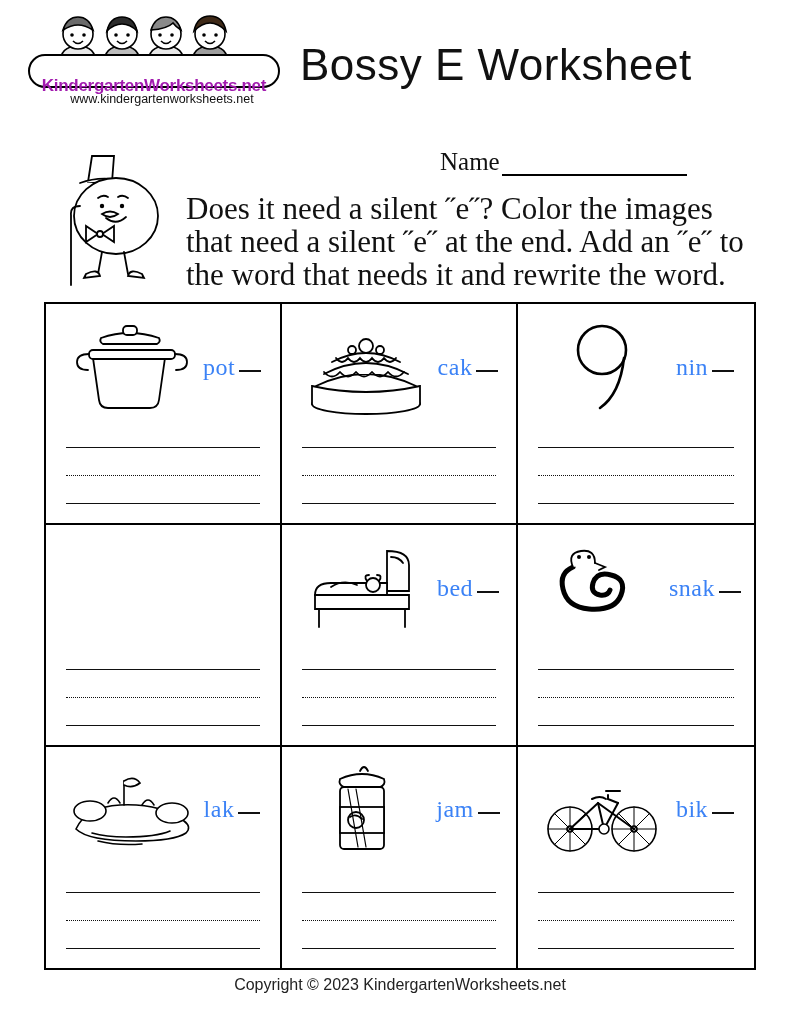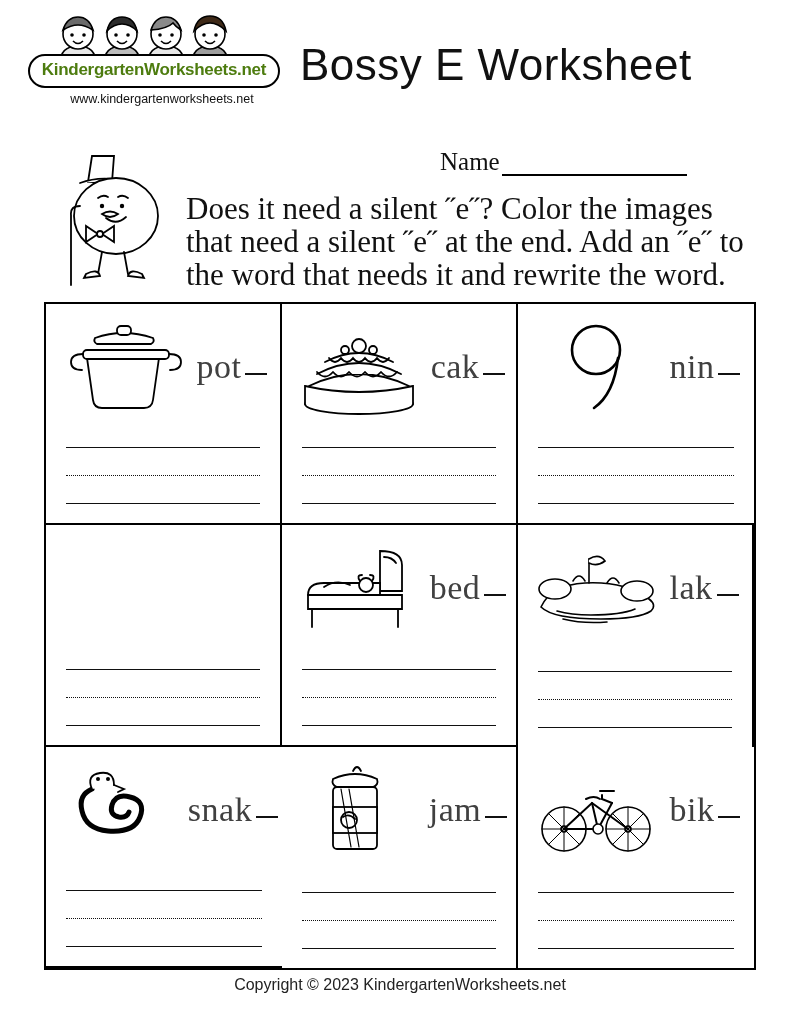--- a/index.html
+++ b/index.html
@@ -45,30 +45,30 @@
     width: 252px;
     height: 34px;
     border: 2px solid #000;
     border-radius: 17px;
     background: #fff;
     box-sizing: border-box;
   }
   .logo-text {
     position: absolute;
     left: 0;
-    top: 40px;
+    top: 56px;
     width: 252px;
     height: 50px;
     line-height: 32px;
     text-align: center;
     font-family: "Liberation Sans", sans-serif;
     font-weight: bold;
     font-size: 17px;
     letter-spacing: -0.3px;
-    color: #4d7c0f;
+    color: #a21caf;
     white-space: nowrap;
   }
   .logo-url {
     position: absolute;
     left: 0;
     top: 78px;
     width: 268px;
     text-align: center;
     font-family: "Liberation Sans", sans-serif;
     font-size: 12.5px;
@@ -160,22 +160,22 @@
     align-items: center;
     justify-content: center;
   }
   .pic {
     width: 130px;
     height: 110px;
     flex: 0 0 auto;
     margin-left: 2px;
   }
   .word {
-    font-size: 34px;
-    color: #404040;
+    font-size: 24px;
+    color: #3b82f6;
     margin-left: 6px;
     white-space: nowrap;
     letter-spacing: 0.5px;
   }
   .word .blank {
     display: inline-block;
     width: 22px;
     border-bottom: 2px solid #111;
     vertical-align: 3px;
     margin-left: 4px;
@@ -390,56 +390,56 @@
       </svg>
       <div class="word"><span>bed</span><span class="blank"></span></div>
     </div>
     <div class="lines">
       <div class="line-solid l-top"></div>
       <div class="line-dotted l-mid"></div>
       <div class="line-solid l-bot"></div>
     </div>
   </div>
 
+  <div class="cell col3">
+    <div class="cell-top">
+      <svg class="pic" viewBox="0 0 130 110">
+        <g stroke="#000" stroke-width="1.8" fill="#fff" stroke-linecap="round">
+          <path d="M40,34 q-14,6 -10,22 q4,18 26,20 q26,2 32,-14 q6,-16 -10,-20 q-14,-4 -18,8 q-3,10 7,12 q8,1 10,-5" fill="none" stroke-width="5"></path>
+          <path d="M40,34 q-6,-14 8,-16 q14,-2 14,12" fill="#fff"></path>
+          <circle cx="46" cy="24" r="2" fill="#000" stroke="none"></circle>
+          <circle cx="56" cy="24" r="2" fill="#000" stroke="none"></circle>
+          <path d="M62,30 l10,4 l-6,3" fill="none"></path>
+        </g>
+      </svg>
+      <div class="word"><span>snak</span><span class="blank"></span></div>
+    </div>
+    <div class="lines">
+      <div class="line-solid l-top"></div>
+      <div class="line-dotted l-mid"></div>
+      <div class="line-solid l-bot"></div>
+    </div>
+  </div>
+
   <div class="cell row3">
     <div class="cell-top">
       <svg class="pic" viewBox="0 0 130 110">
         <g stroke="#000" stroke-width="1.6" fill="#fff" stroke-linecap="round">
           <path d="M8,74 q10,-22 44,-24 q40,-2 64,16 q8,6 2,12 q-12,8 -50,8 q-48,0 -60,-12 z"></path>
           <path d="M24,78 q14,4 34,4 q30,0 44,-6" fill="none"></path>
           <path d="M30,86 q20,5 44,3" fill="none"></path>
           <ellipse cx="22" cy="56" rx="16" ry="10"></ellipse>
           <ellipse cx="104" cy="58" rx="16" ry="10"></ellipse>
           <path d="M56,50 l0,-24" fill="none"></path>
           <path d="M56,26 q10,-6 16,2 q-8,6 -16,2" fill="#fff"></path>
           <path d="M40,48 q6,-10 12,0" fill="none"></path>
           <path d="M74,50 q6,-10 12,0" fill="none"></path>
         </g>
       </svg>
       <div class="word"><span>lak</span><span class="blank"></span></div>
-    </div>
-    <div class="lines">
-      <div class="line-solid l-top"></div>
-      <div class="line-dotted l-mid"></div>
-      <div class="line-solid l-bot"></div>
-    </div>
-  </div>
-
-  <div class="cell col3">
-    <div class="cell-top">
-      <svg class="pic" viewBox="0 0 130 110">
-        <g stroke="#000" stroke-width="1.8" fill="#fff" stroke-linecap="round">
-          <path d="M40,34 q-14,6 -10,22 q4,18 26,20 q26,2 32,-14 q6,-16 -10,-20 q-14,-4 -18,8 q-3,10 7,12 q8,1 10,-5" fill="none" stroke-width="5"></path>
-          <path d="M40,34 q-6,-14 8,-16 q14,-2 14,12" fill="#fff"></path>
-          <circle cx="46" cy="24" r="2" fill="#000" stroke="none"></circle>
-          <circle cx="56" cy="24" r="2" fill="#000" stroke="none"></circle>
-          <path d="M62,30 l10,4 l-6,3" fill="none"></path>
-        </g>
-      </svg>
-      <div class="word"><span>snak</span><span class="blank"></span></div>
     </div>
     <div class="lines">
       <div class="line-solid l-top"></div>
       <div class="line-dotted l-mid"></div>
       <div class="line-solid l-bot"></div>
     </div>
   </div>
 
   <div class="cell row3">
     <div class="cell-top">

